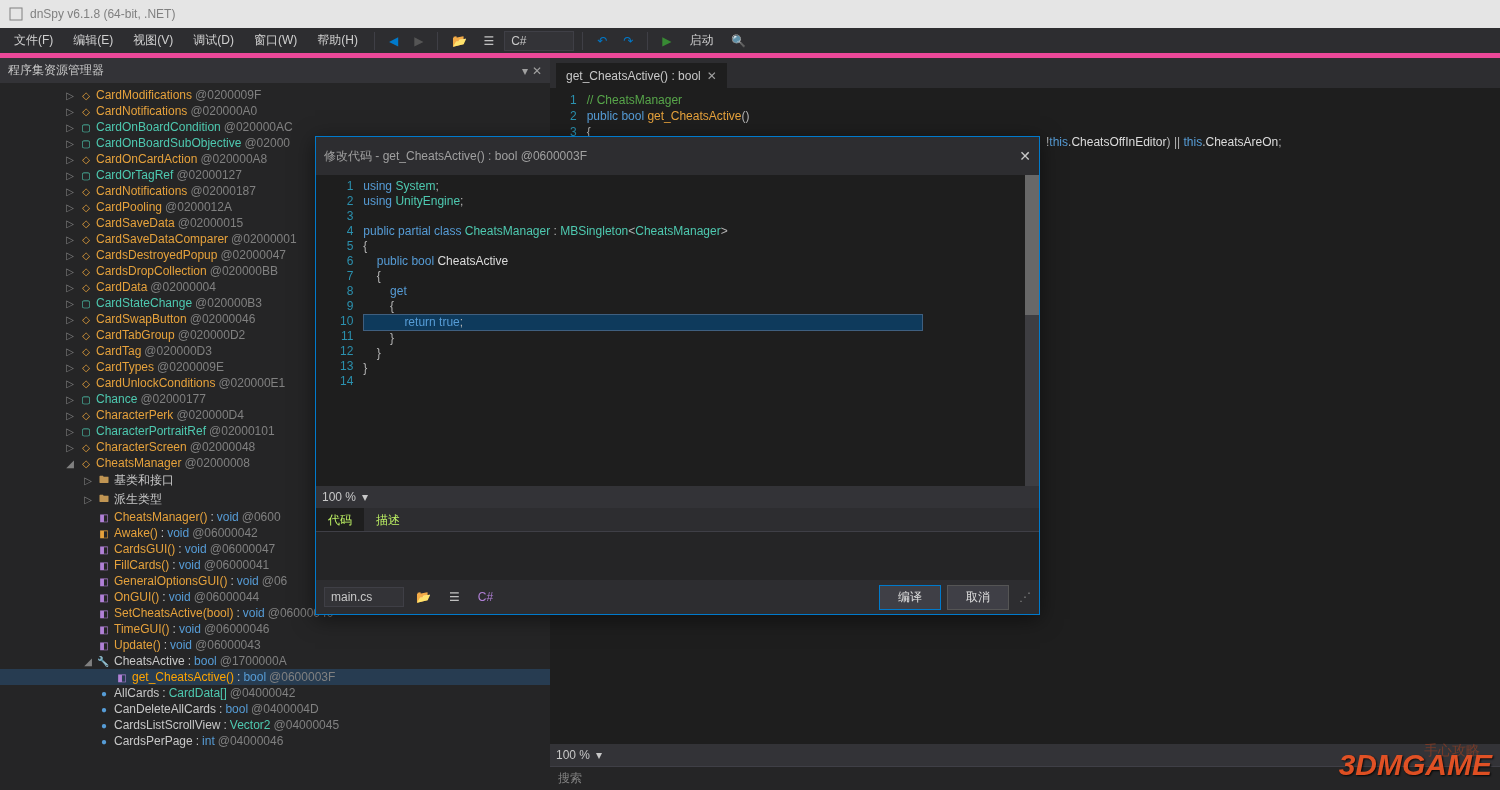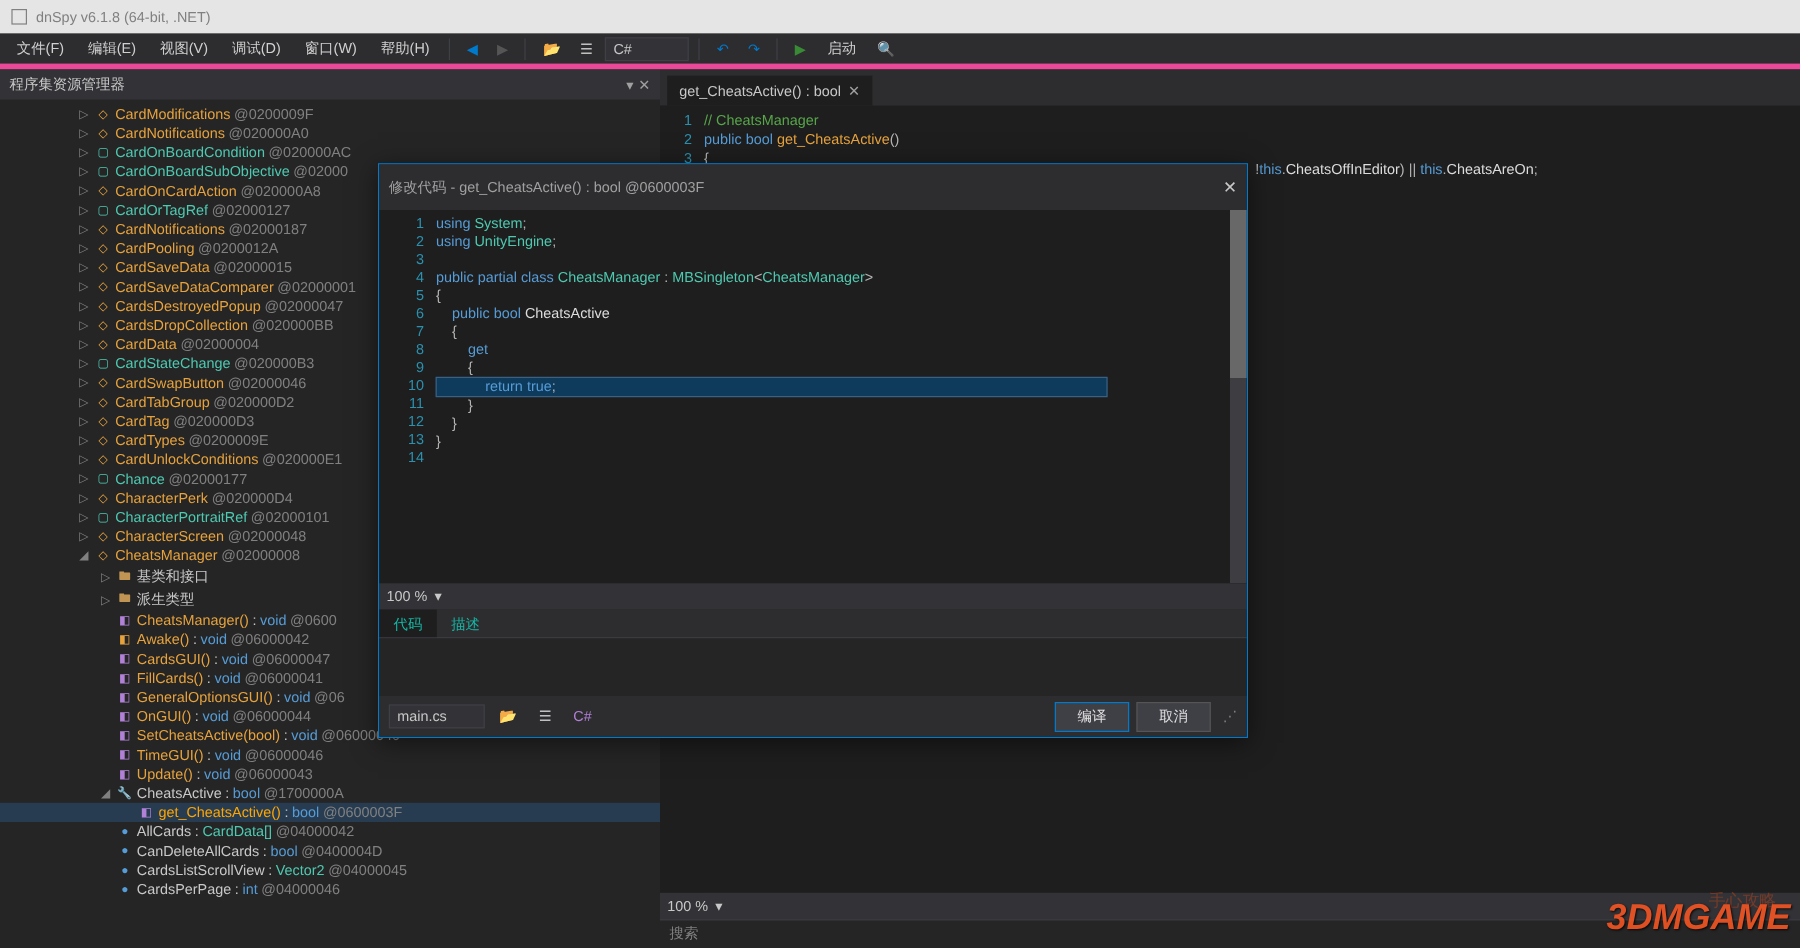--- a/index.html
+++ b/index.html
@@ -56,21 +56,21 @@
 .dialog-title { background:#2d2d30; height:38px; display:flex; align-items:center; justify-content:space-between; padding:0 8px; color:#a0a0a0; }
 .dialog-close { color:#c8c8c8; cursor:pointer; font-size:14px; }
 .dialog-code { flex:1; display:flex; font-family:"NSimSun",Consolas,monospace; font-size:13px; background:#1e1e1e; overflow:hidden; position:relative; }
 .dialog-gutter { color:#2b91af; text-align:right; padding:4px 10px 4px 24px; line-height:15px; }
 .dialog-lines { padding:4px 0; line-height:15px; white-space:pre; flex:1; }
 .code-hl { background:#0e3a5c; display:inline-block; min-width:560px; border:1px solid #3f5f7f; }
 .dialog-scroll { width:14px; background:#3e3e42; position:absolute; right:0; top:0; bottom:0; }
 .dialog-scroll-thumb { background:#686868; width:100%; }
 .dialog-zoom { background:#333337; height:22px; display:flex; align-items:center; padding:0 6px; gap:6px; }
 .dialog-tabbar { background:#2d2d30; height:24px; display:flex; border-bottom:1px solid #3f3f46; }
-.dialog-tab { padding:4px 12px; color:#14b8a6; }
+.dialog-tab { padding:4px 12px; color:#bef264; }
 .dialog-tab.active { background:#1e1e1e; }
 .dialog-mid { flex:0 0 48px; background:#252526; }
 .dialog-footer { height:34px; background:#2d2d30; display:flex; align-items:center; padding:0 8px; gap:6px; }
 .dialog-footer .spacer { flex:1; }
 .btn { background:#3f3f46; border:1px solid #555; color:#e0e0e0; padding:3px 18px; cursor:pointer; }
 .btn.primary { border-color:#007acc; }
 .sel-lang { background:#333337; border:1px solid #3f3f46; color:#c8c8c8; padding:2px 20px 2px 6px; min-width:80px; }
 .watermark { position:absolute; right:8px; bottom:8px; color:#ff5722; font-size:30px; font-weight:bold; font-style:italic; opacity:0.85; pointer-events:none; text-shadow:1px 1px 2px #000; }
 .watermark2 { position:absolute; right:20px; bottom:30px; color:#a04020; font-size:14px; opacity:0.6; pointer-events:none; }
 </style>

